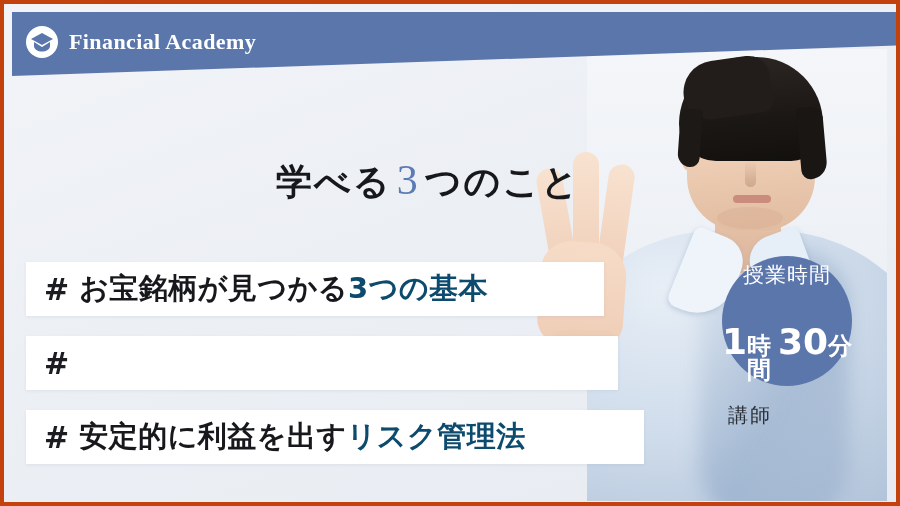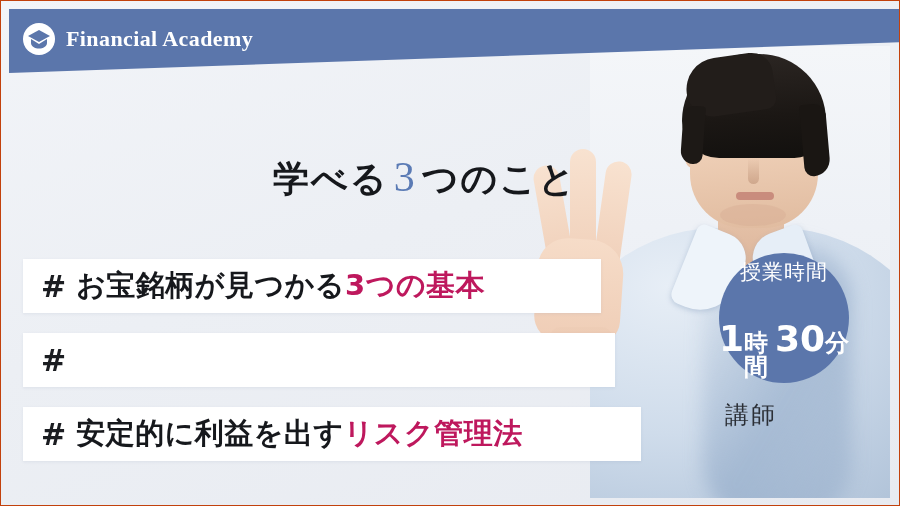--- a/index.html
+++ b/index.html
@@ -6,21 +6,21 @@
   body{
     width:900px;height:506px;overflow:hidden;
     background:#e9ecf2;
     font-family:"Liberation Sans","DejaVu Sans",sans-serif;
   }
   .banner{
     position:relative;width:900px;height:506px;
     background:#eef0f5;
     overflow:hidden;
     box-sizing:border-box;
-    border:1px solid #c2410c;
+    border:4px solid #c2410c;
   }
   
   .bg-wash{
     position:absolute;inset:0;
     background:linear-gradient(160deg,#f2f4f8 0%,#eceff4 45%,#e8ebf1 100%);
   }
 
   
   .header{
     position:absolute;left:8px;top:8px;width:892px;height:64px;
@@ -196,21 +196,21 @@
   .frow.w2{width:592px;}
   .frow.w3{width:618px;}
   .hash{
     color:#1b1d21;font-size:30px;font-weight:700;margin-right:10px;
     font-family:"DejaVu Sans","Liberation Sans",sans-serif;
   }
   .ftext{
     font-size:29px;font-weight:700;color:#16181c;letter-spacing:0.5px;
     font-family:"DejaVu Sans","Liberation Sans",sans-serif;
   }
-  .ftext .hl{color:#be185d;}
+  .ftext .hl{color:#0c4a6e;}
 
   
   .duration{
     position:absolute;left:718px;top:252px;width:130px;height:130px;
     border-radius:50%;background:#5b76ab;z-index:7;
     display:flex;flex-direction:column;align-items:center;justify-content:center;
     color:#ffffff;
     gap:33px;
   }
   .dur-top{
@@ -223,21 +223,21 @@
   }
   .dur-big{font-size:36px;font-weight:700;line-height:1;}
   .dur-sm{font-size:24px;font-weight:700;line-height:1;}
 
   
   .instructor{
     position:absolute;left:724px;top:398px;z-index:7;text-align:left;
     color:#2b2f36;
     font-family:"DejaVu Sans","Liberation Sans",sans-serif;
   }
-  .ins-role{font-size:24px;letter-spacing:2px;}
+  .ins-role{font-size:20px;letter-spacing:2px;}
   .ins-name{font-size:26px;letter-spacing:2px;}
 </style>
 </head>
 <body>
 
 <div class="banner">
 
   <div class="bg-wash"></div>
 
   <div class="photo">

